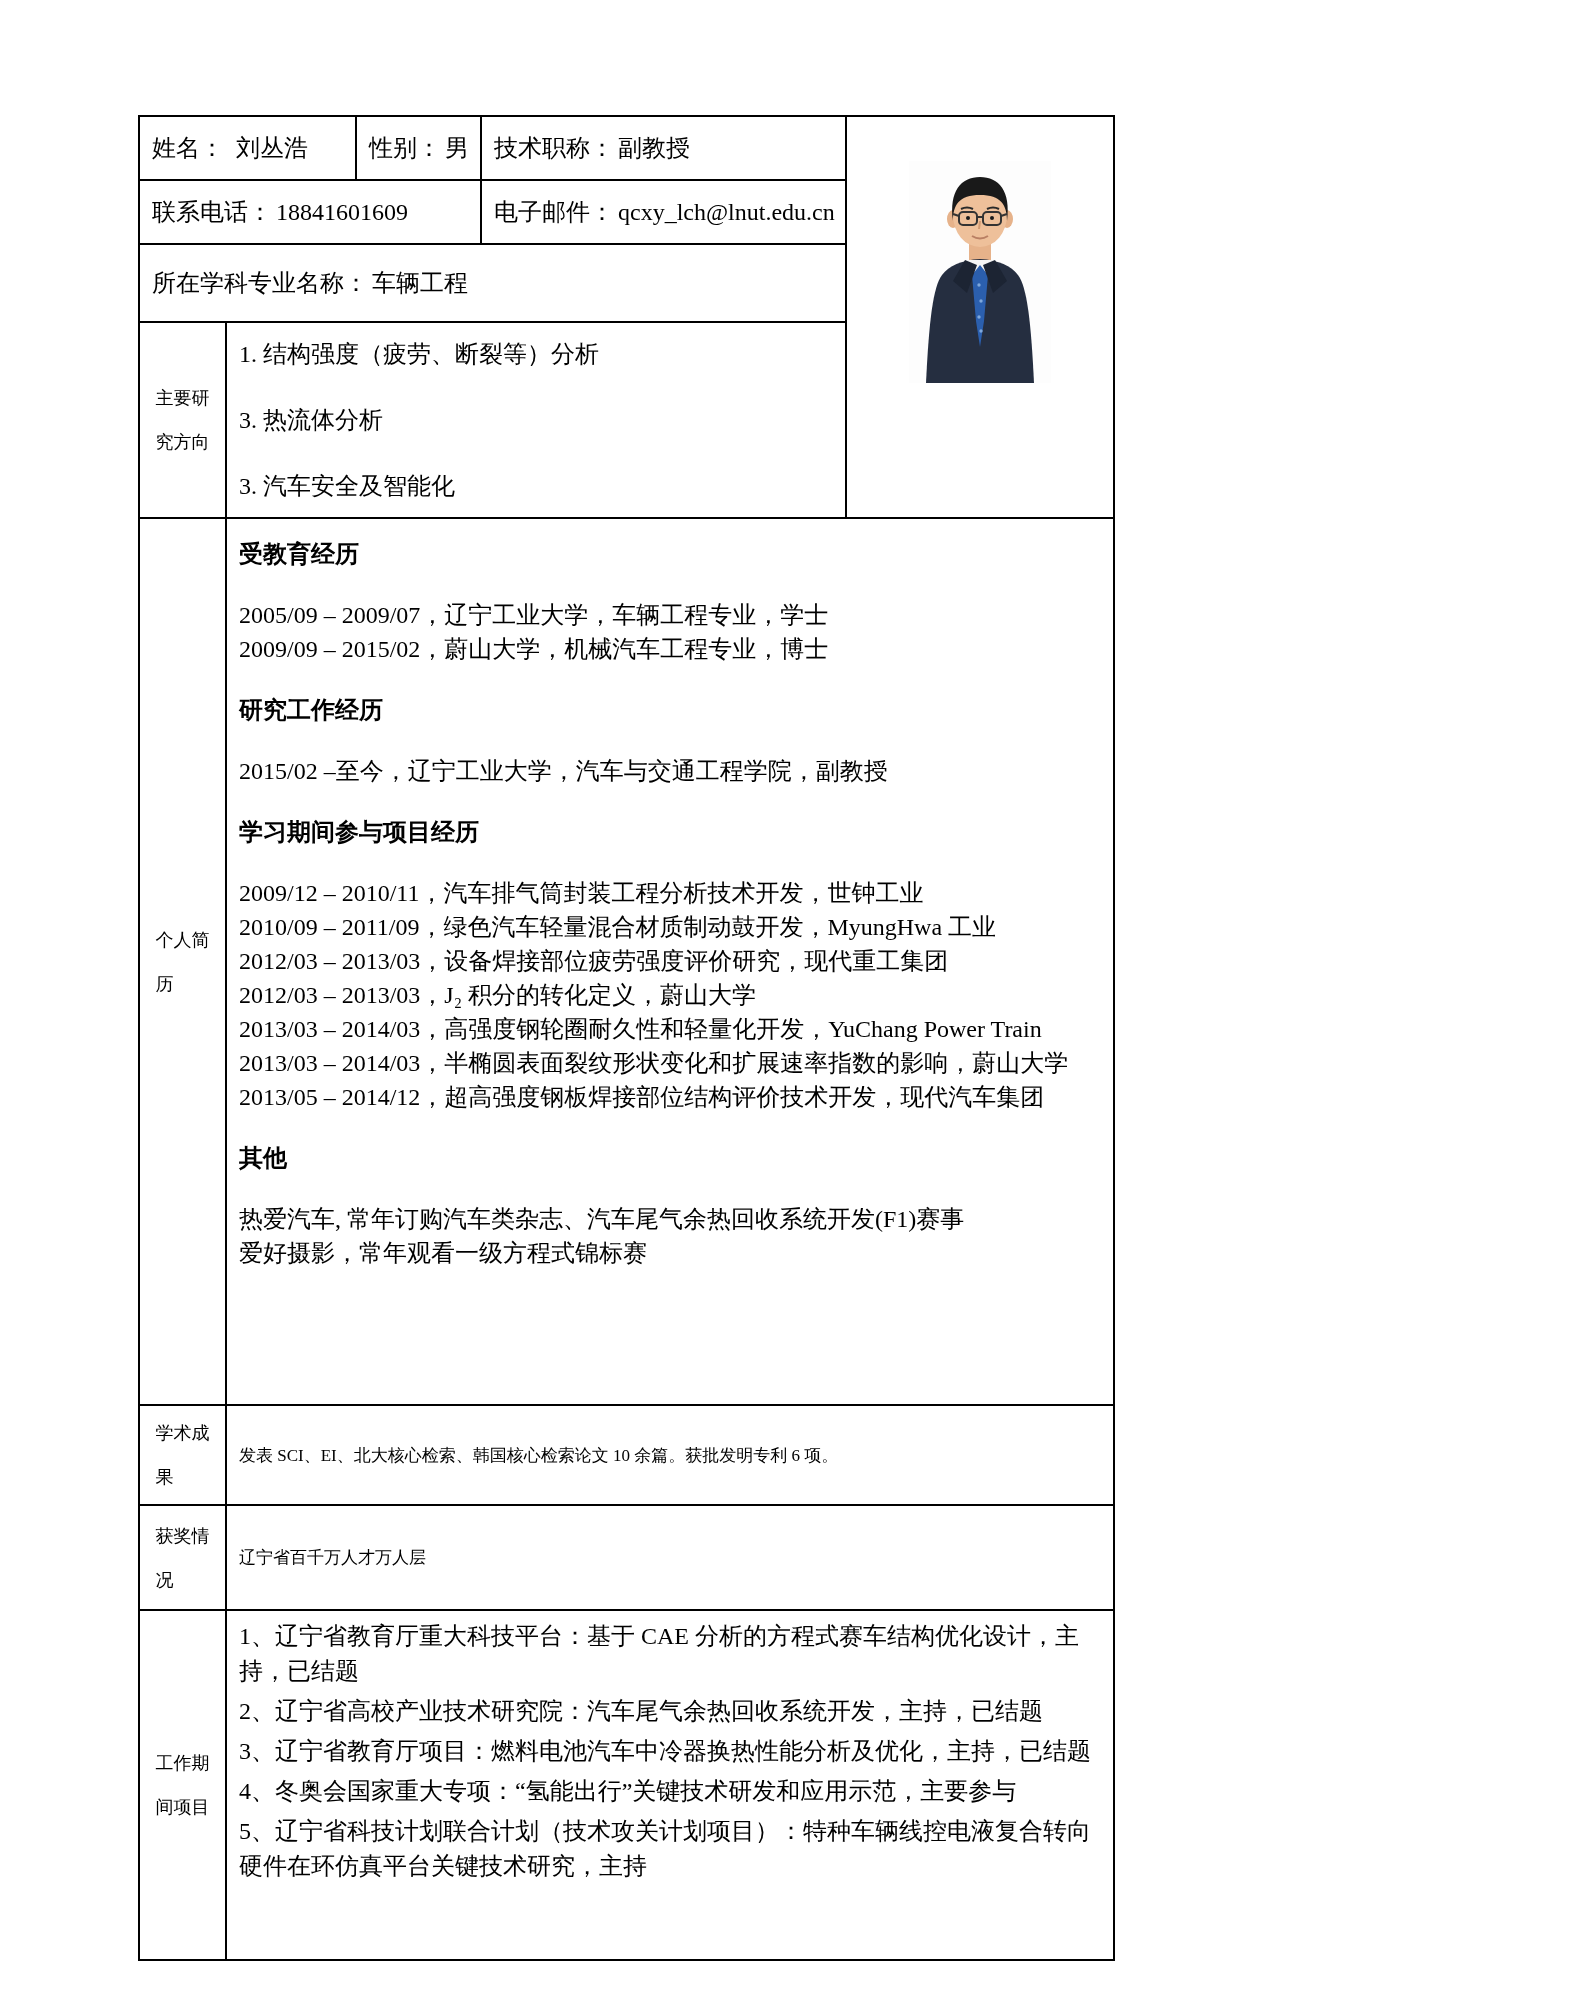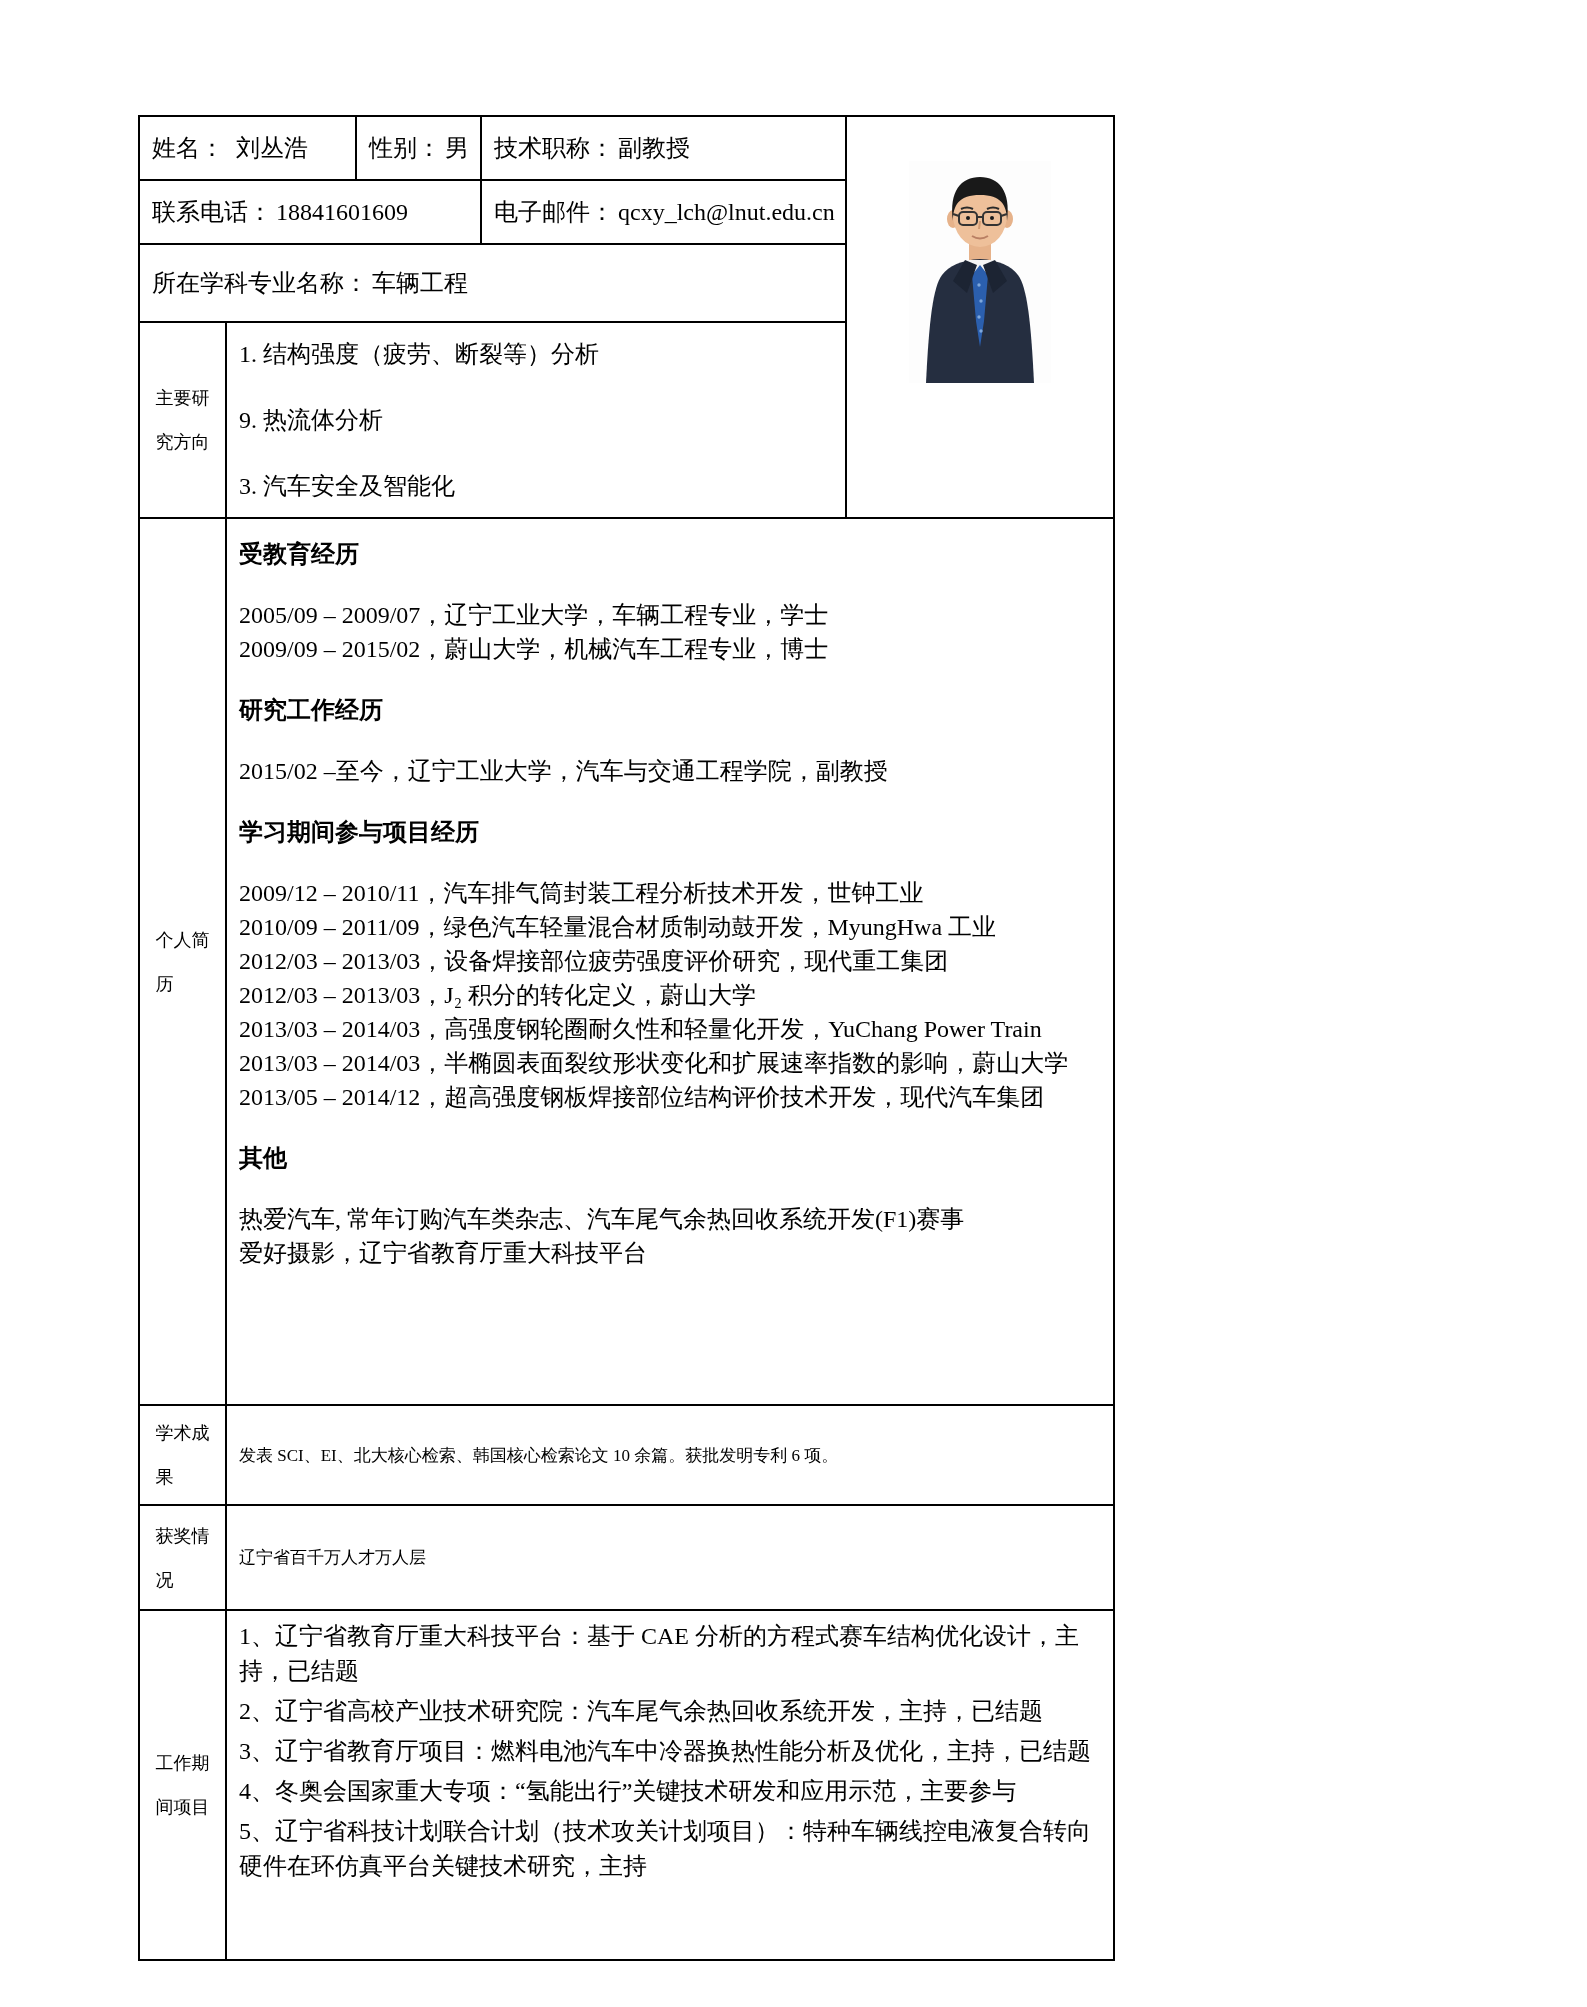--- a/index.html
+++ b/index.html
@@ -138,21 +138,21 @@
         </span>
       </td>
     </tr>
 
     <tr class="r4">
       <td class="label-cell">
         <span class="vlabel">主要研究方向</span>
       </td>
       <td colspan="3" class="rd-cell">
         <div class="rd-item">1. 结构强度（疲劳、断裂等）分析</div>
-        <div class="rd-item">9. 热流体分析</div>
+        <div class="rd-item">3. 热流体分析</div>
         <div class="rd-item">3. 汽车安全及智能化</div>
       </td>
     </tr>
 
     <tr class="r5">
       <td class="label-cell">
         <span class="vlabel">个人简历</span>
       </td>
       <td colspan="4" class="resume-cell">
         <div class="heading">受教育经历</div>
@@ -166,21 +166,21 @@
         <div class="line">2009/12 – 2010/11，汽车排气筒封装工程分析技术开发，世钟工业</div>
         <div class="line">2010/09 – 2011/09，绿色汽车轻量混合材质制动鼓开发，MyungHwa 工业</div>
         <div class="line">2012/03 – 2013/03，设备焊接部位疲劳强度评价研究，现代重工集团</div>
         <div class="line">2012/03 – 2013/03，J₂ 积分的转化定义，蔚山大学</div>
         <div class="line">2013/03 – 2014/03，高强度钢轮圈耐久性和轻量化开发，YuChang Power Train</div>
         <div class="line">2013/03 – 2014/03，半椭圆表面裂纹形状变化和扩展速率指数的影响，蔚山大学</div>
         <div class="line">2013/05 – 2014/12，超高强度钢板焊接部位结构评价技术开发，现代汽车集团</div>
 
         <div class="heading">其他</div>
         <div class="line">热爱汽车, 常年订购汽车类杂志、汽车尾气余热回收系统开发(F1)赛事</div>
-        <div class="line">爱好摄影，辽宁省教育厅重大科技平台</div>
+        <div class="line">爱好摄影，常年观看一级方程式锦标赛</div>
       </td>
     </tr>
 
     <tr class="r6">
       <td class="label-cell">
         <span class="vlabel">学术成果</span>
       </td>
       <td colspan="4" class="single-cell">
         <div class="single-line">发表 SCI、EI、北大核心检索、韩国核心检索论文 10 余篇。获批发明专利 6 项。</div>
       </td>

